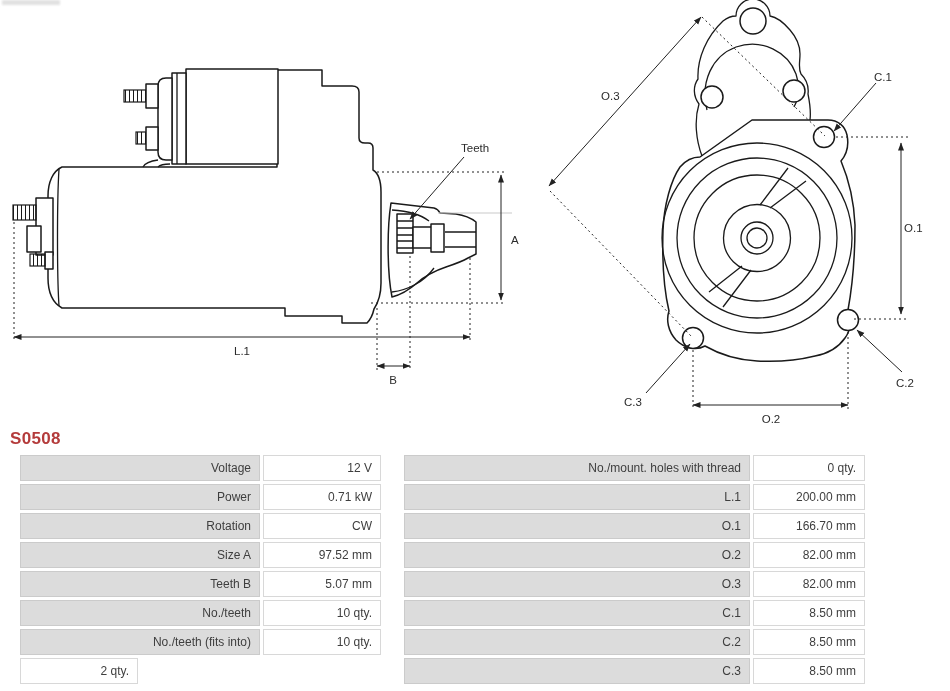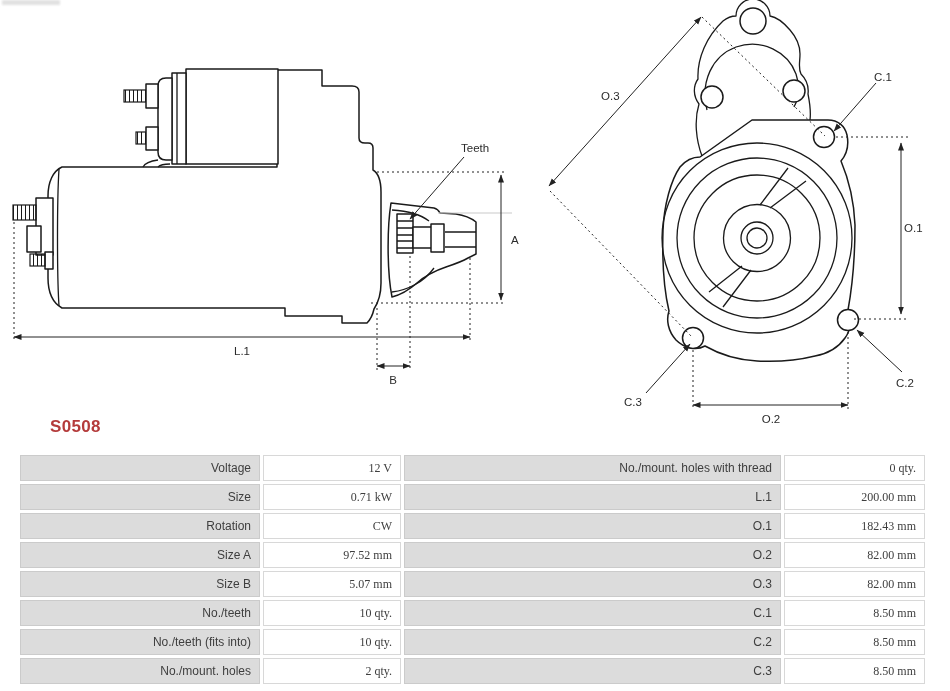--- a/index.html
+++ b/index.html
@@ -6,38 +6,38 @@
   body{
     width:950px;height:691px;background:#ffffff;position:relative;overflow:hidden;
     font-family:"Liberation Sans",sans-serif;
   }
   #watermark{
     position:absolute;left:2px;top:0;width:58px;height:5px;
     background:#c9c9c9;opacity:.55;filter:blur(1px);
   }
   #drawing{position:absolute;left:0;top:0;}
   #product-code{
-    position:absolute;left:10px;top:417px;
-    font-size:17px;font-weight:600;letter-spacing:.3px;color:#b43b3b;margin-left:40px;
+    position:absolute;left:10px;top:429px;
+    font-size:17px;font-weight:600;letter-spacing:.3px;color:#b43b3b;
   }
   .spec-table{position:absolute;top:455px;}
   #table-left{left:20px;width:381px;}
   #table-right{left:404px;width:521px;}
   .spec-row{display:flex;gap:3px;margin-bottom:3px;height:26px;}
   .cell{
     box-sizing:border-box;border:1px solid #cbcbcb;
     font-size:12px;line-height:24px;color:#3e3e3e;
     text-align:right;padding:0 8px;white-space:nowrap;overflow:hidden;
   }
   .cell.label{background:#dcdcdc;}
   .cell.value{background:#ffffff;border-color:#d8d8d8;}
   #table-left .label{width:240px;padding-left:34px;}
-  #table-left .value{width:138px;font-family:Liberation Serif, serif;}
-  #table-right .label{width:377px;}
-  #table-right .value{width:141px;font-family:Liberation Serif, serif;}
+  #table-left .value{width:118px;}
+  #table-right .label{width:346px;}
+  #table-right .value{width:112px;}
   svg text{font-family:"Liberation Sans",sans-serif;font-size:11.5px;fill:#2b2b2b;}
   .part{stroke:#1a1a1a;stroke-width:1.5;fill:#ffffff;stroke-linejoin:round;}
   .partline{stroke:#1a1a1a;stroke-width:1.3;fill:none;stroke-linejoin:round;}
   .dim{stroke:#222222;stroke-width:1;fill:none;}
   .dot{stroke:#222222;stroke-width:1;fill:none;stroke-dasharray:2 3;}
   .cline{stroke:#c9c9c9;stroke-width:1;}
 </style>
 </head>
 <body>
 
@@ -199,60 +199,59 @@
 </svg>
 
 <div id="product-code">S0508</div>
 
 <div id="table-left" class="spec-table">
     <div class="spec-row">
       <div class="cell label">Voltage</div>
       <div class="cell value">12 V</div>
     </div>
     <div class="spec-row">
-      <div class="cell label">Size</div>
+      <div class="cell label">Power</div>
       <div class="cell value">0.71 kW</div>
     </div>
     <div class="spec-row">
       <div class="cell label">Rotation</div>
       <div class="cell value">CW</div>
     </div>
     <div class="spec-row">
       <div class="cell label">Size A</div>
       <div class="cell value">97.52 mm</div>
     </div>
     <div class="spec-row">
-      <div class="cell label">Size B</div>
+      <div class="cell label">Teeth B</div>
       <div class="cell value">5.07 mm</div>
     </div>
     <div class="spec-row">
       <div class="cell label">No./teeth</div>
       <div class="cell value">10 qty.</div>
     </div>
     <div class="spec-row">
       <div class="cell label">No./teeth (fits into)</div>
       <div class="cell value">10 qty.</div>
     </div>
     <div class="spec-row">
-      <div class="cell label">No./mount. holes</div>
       <div class="cell value">2 qty.</div>
     </div>
   </div>
 <div id="table-right" class="spec-table">
     <div class="spec-row">
       <div class="cell label">No./mount. holes with thread</div>
       <div class="cell value">0 qty.</div>
     </div>
     <div class="spec-row">
       <div class="cell label">L.1</div>
       <div class="cell value">200.00 mm</div>
     </div>
     <div class="spec-row">
       <div class="cell label">O.1</div>
-      <div class="cell value">182.43 mm</div>
+      <div class="cell value">166.70 mm</div>
     </div>
     <div class="spec-row">
       <div class="cell label">O.2</div>
       <div class="cell value">82.00 mm</div>
     </div>
     <div class="spec-row">
       <div class="cell label">O.3</div>
       <div class="cell value">82.00 mm</div>
     </div>
     <div class="spec-row">

